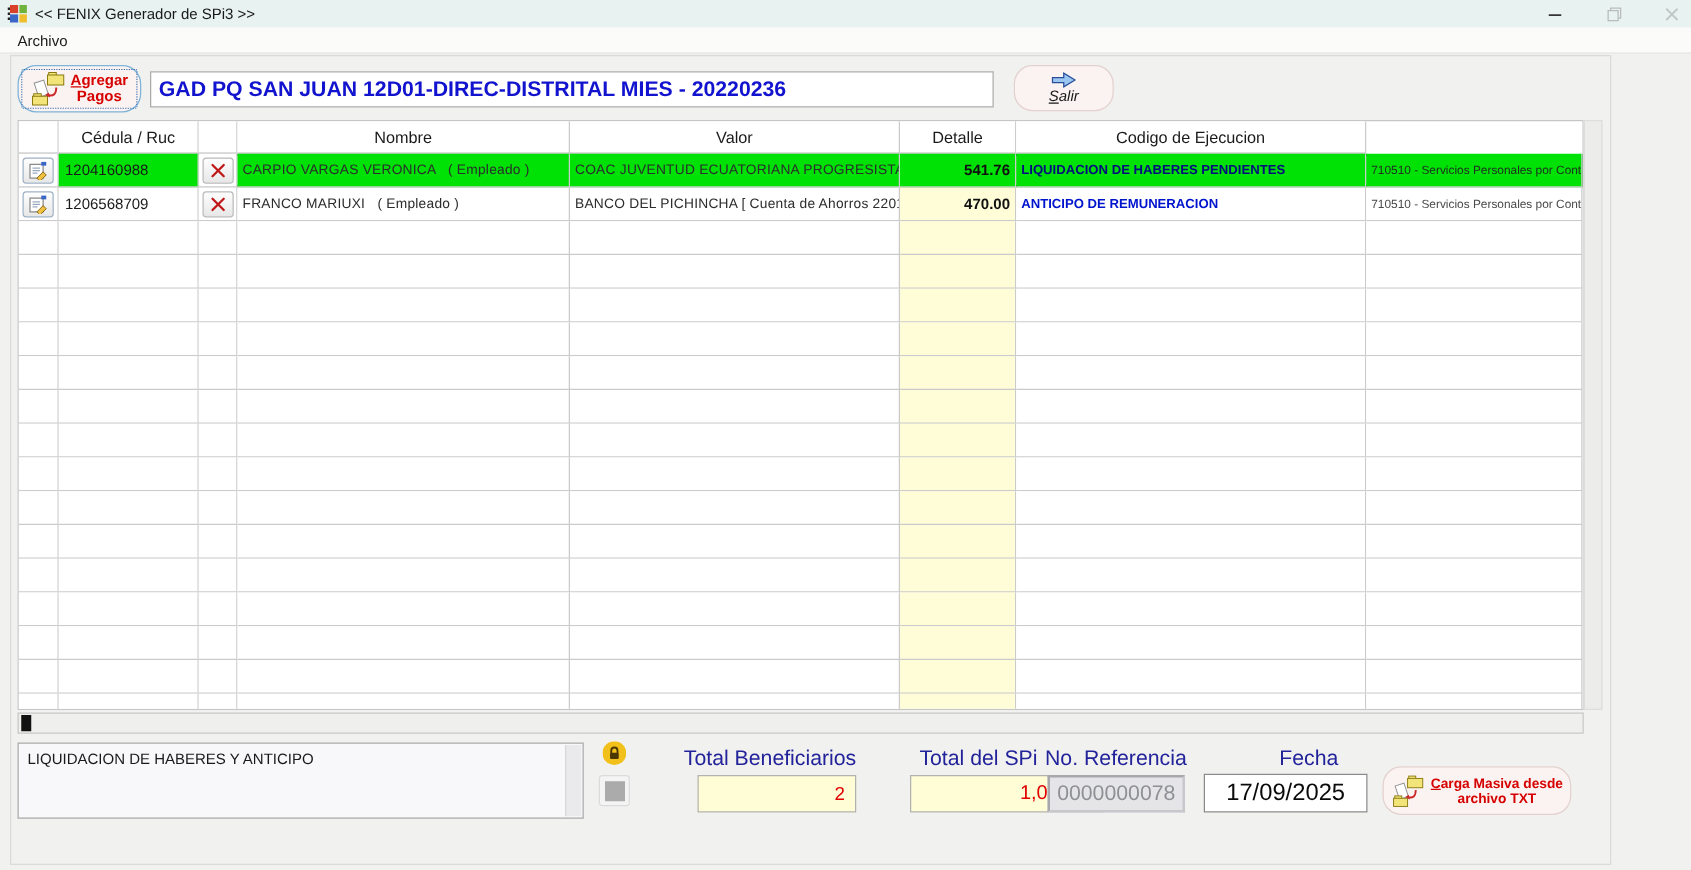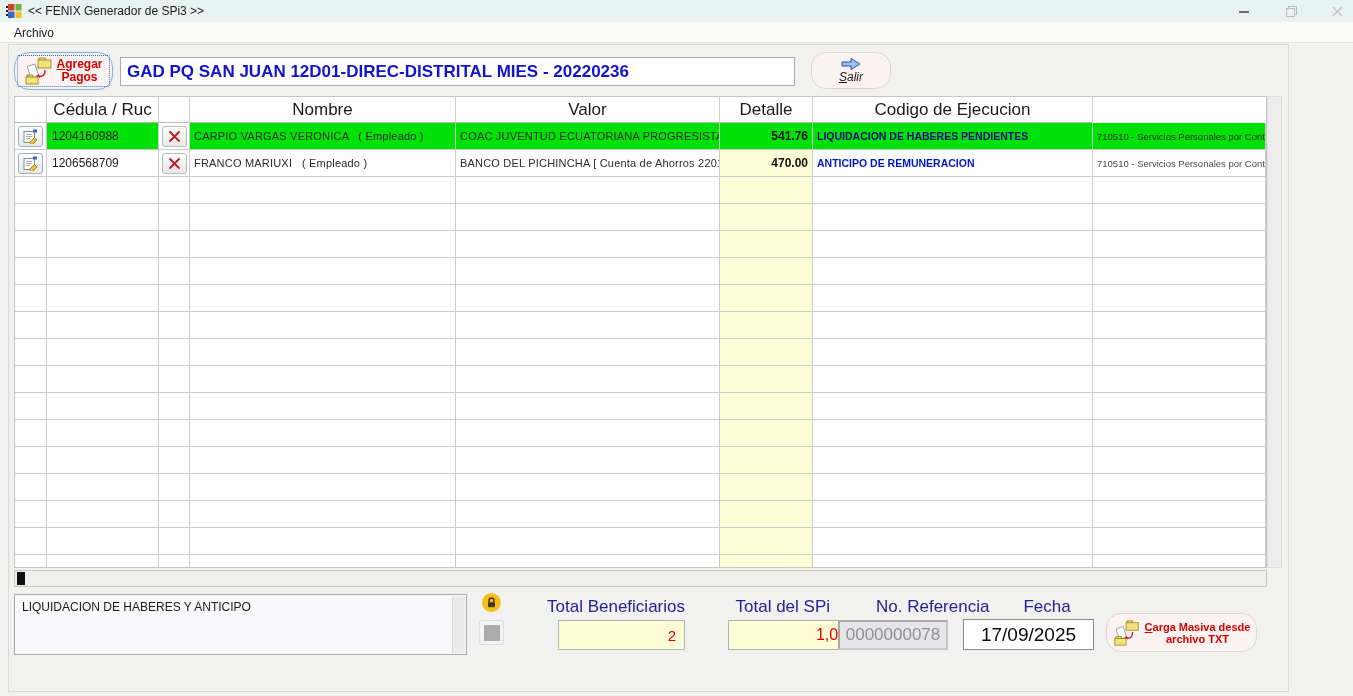--- a/index.html
+++ b/index.html
@@ -31,21 +31,21 @@
 
   .title-field { position:absolute; left:120px; top:57px; width:675px; height:29px; background:#fff; border:1px solid #ABABAB; font-size:17px; font-weight:bold; color:#1213CE; padding:4px 6px; white-space:nowrap; overflow:hidden; }
 
   .btn-salir { left:811px; top:52px; width:80px; height:37px; flex-direction:column; gap:0;font-style:italic; }
   .btn-salir .lbl { color:#1a1a1a; font-size:12px; line-height:13px; }
 
   
   .table-wrap { position:absolute; left:14px; top:96px; width:1253px; height:472px; background:#fff; border:1px solid #C6C6C6; overflow:hidden; }
   .thead, .trow { display:grid; grid-template-columns:32px 112px 31px 266px 264px 93px 280px auto; width:1251px; }
   .thead { height:26px; }
-  .thead .hcell { border-right:1px solid #CCC; border-bottom:1px solid #BBB; background:#fff; font-size:17px; color:#1a1a1a; display:flex; align-items:center; justify-content:center; white-space:nowrap; overflow:hidden; }
+  .thead .hcell { border-right:1px solid #CCC; border-bottom:1px solid #BBB; background:#fff; font-size:13px; color:#1a1a1a; display:flex; align-items:center; justify-content:center; white-space:nowrap; overflow:hidden; }
   .trow { height:27px; }
   .trow .cell { border-right:1px solid #CBCBCB; border-bottom:1px solid #CBCBCB; display:flex; align-items:center; white-space:pre; overflow:hidden; background:#fff; }
   .c-ced { font-size:12px; color:#1a1a1a; padding-left:5px; }
   .c-nom, .c-ban { font-size:11px; color:#2c2c2c; padding-left:4px; letter-spacing:.2px; }
   .c-val { justify-content:flex-end; padding-right:4px; font-size:12px; font-weight:bold; color:#111; background:#FFFDD8 !important; }
   .c-det { font-size:10.5px; font-weight:bold; color:#0014CE; padding-left:4px; }
   .c-cod { font-size:9.5px; color:#4a4a4a; padding-left:4px; }
   .c-edit, .c-del { justify-content:center; }
   .trow.sel .cell { background:#00E106; }
   .trow.sel .c-edit, .trow.sel .c-del { background:#fff; }
@@ -65,21 +65,21 @@
   .desc-box { position:absolute; left:14px; top:594px; width:453px; height:61px; background:#F8F8FB; border:1px solid #A9A9A9; font-size:12px; color:#1a1a1a; padding:5px 20px 5px 7px; }
   .desc-scroll { position:absolute; right:1px; top:1px; bottom:1px; width:13px; background:#EAEAEC; border-left:1px solid #D8D8D8; }
 
   .lock-wrap { position:absolute; left:482px; top:593px; width:19px; height:19px; }
   .gray-btn { position:absolute; left:479px; top:620px; width:25px; height:25px; background:#F4F4F4; border:1px solid #DCDCDC; border-radius:3px; display:flex; align-items:center; justify-content:center; cursor:pointer; }
   .gray-btn .sq { width:16px; height:16px; background:#ABABAB; }
 
   .f-label { position:absolute; top:597px; height:21px; font-size:17px; color:#22229A; white-space:nowrap; }
   .lb-benef { left:505px; width:180px; text-align:right; }
   .lb-spi   { left:650px; width:180px; text-align:right; }
-  .lb-ref   { left:836px;margin-left:40px; }
+  .lb-ref   { left:836px; }
   .lb-fecha { left:1000px; width:94px; text-align:center; }
 
   .f-field { position:absolute; top:620px; height:30px; border:1px solid #B2B2B2; display:flex; align-items:center; }
   .fld-benef { left:558px; width:127px; background:#FFFDD6; color:#E00000; font-size:15px; justify-content:flex-end; padding-right:8px; }
   .fld-spi   { left:728px; width:156px; background:#FFFDD6; color:#E00000; font-size:16px; justify-content:flex-end; padding-right:6px; }
   .fld-ref   { left:838px; width:110px; background:#E5E5E7; color:#8E9096; font-size:17px; justify-content:center; border:2px solid #C8C8CC; border-top-color:#A8A8AC; border-left-color:#A8A8AC; }
   .fld-fecha { left:963px; top:619px; width:131px; height:31px; background:#fff; color:#0a0a0a; font-size:19px; justify-content:center; border:1px solid #8A8A8A; }
 
   .btn-carga { left:1106px; top:613px; width:151px; height:39px; gap:4px; }
 </style>

